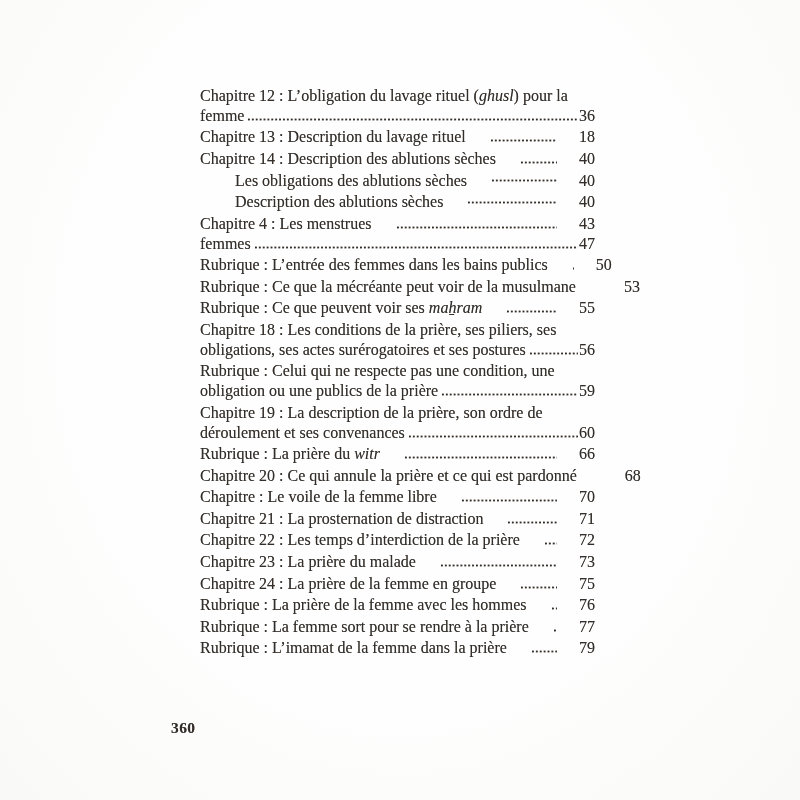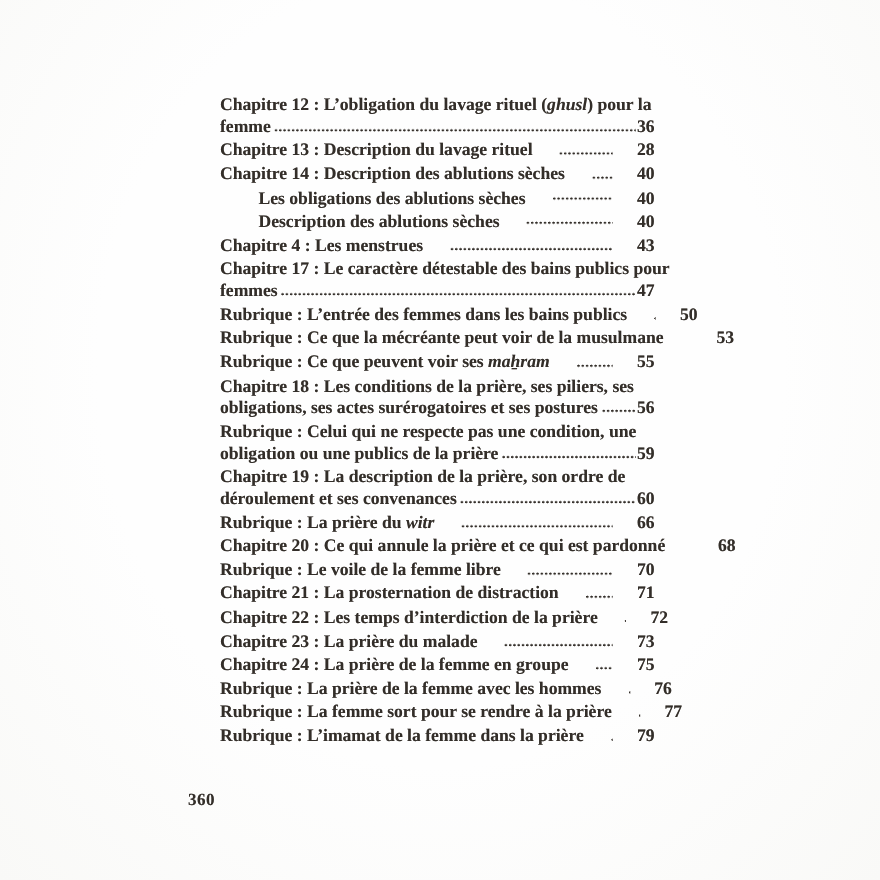--- a/index.html
+++ b/index.html
@@ -16,21 +16,20 @@
     background: radial-gradient(ellipse at 50% 42%, #fefefe 55%, #f9f9f7 100%);
   }
   .toc {
     position:absolute; left:200px; top:86px; width:395px;
   }
   .toc-row {
     display:flex; align-items:baseline;
     font-size:16px; line-height:19.8px;
     white-space:nowrap;
     text-shadow: 0 0 0.5px rgba(51,46,41,0.5);
-    font-weight: bold;
   }
   .toc-row.entry-start { margin-top:1.8px;gap:21px; }
   .toc-row.indent { padding-left:35px;align-items:center; }
   .toc-text { flex:0 0 auto; }
   .toc-text em { font-style:italic; }
   .leader {
     flex:1 1 auto; min-width:2px; height:3px;
     margin:0 1px 0 3px;
   }
   .leader.dots {
@@ -56,44 +55,41 @@
         <span class="toc-text"><span>Chapitre 12 : L’obligation du lavage rituel (</span><em>ghusl</em><span>) pour la</span></span>
       </div>
       <div class="toc-row">
         <span class="toc-text"><span>femme</span></span>
         <span class="leader dots"></span>
         <span class="toc-page">36</span>
       </div>
       <div class="toc-row entry-start">
         <span class="toc-text"><span>Chapitre 13 : Description du lavage rituel</span></span>
         <span class="leader dots"></span>
-        <span class="toc-page">28</span>
+        <span class="toc-page">18</span>
       </div>
       <div class="toc-row entry-start">
         <span class="toc-text"><span>Chapitre 14 : Description des ablutions sèches</span></span>
         <span class="leader dots"></span>
         <span class="toc-page">40</span>
       </div>
       <div class="toc-row indent entry-start">
         <span class="toc-text"><span>Les obligations des ablutions sèches</span></span>
         <span class="leader dots"></span>
         <span class="toc-page">40</span>
       </div>
       <div class="toc-row indent entry-start">
         <span class="toc-text"><span>Description des ablutions sèches</span></span>
         <span class="leader dots"></span>
         <span class="toc-page">40</span>
       </div>
       <div class="toc-row entry-start">
         <span class="toc-text"><span>Chapitre 4 : Les menstrues</span></span>
         <span class="leader dots"></span>
         <span class="toc-page">43</span>
-      </div>
-      <div class="toc-row entry-start">
-        <span class="toc-text"><span>Chapitre 17 : Le caractère détestable des bains publics pour</span></span>
       </div>
       <div class="toc-row">
         <span class="toc-text"><span>femmes</span></span>
         <span class="leader dots"></span>
         <span class="toc-page">47</span>
       </div>
       <div class="toc-row entry-start">
         <span class="toc-text"><span>Rubrique : L’entrée des femmes dans les bains publics</span></span>
         <span class="leader dots"></span>
         <span class="toc-page">50</span>
@@ -136,21 +132,21 @@
         <span class="toc-text"><span>Rubrique : La prière du </span><em>witr</em></span>
         <span class="leader dots"></span>
         <span class="toc-page">66</span>
       </div>
       <div class="toc-row entry-start">
         <span class="toc-text"><span>Chapitre 20 : Ce qui annule la prière et ce qui est pardonné</span></span>
         <span class="leader"></span>
         <span class="toc-page">68</span>
       </div>
       <div class="toc-row entry-start">
-        <span class="toc-text"><span>Rubrique : Le voile de la femme libre</span></span>
+        <span class="toc-text"><span>Chapitre : Le voile de la femme libre</span></span>
         <span class="leader dots"></span>
         <span class="toc-page">70</span>
       </div>
       <div class="toc-row entry-start">
         <span class="toc-text"><span>Chapitre 21 : La prosternation de distraction</span></span>
         <span class="leader dots"></span>
         <span class="toc-page">71</span>
       </div>
       <div class="toc-row entry-start">
         <span class="toc-text"><span>Chapitre 22 : Les temps d’interdiction de la prière</span></span>

